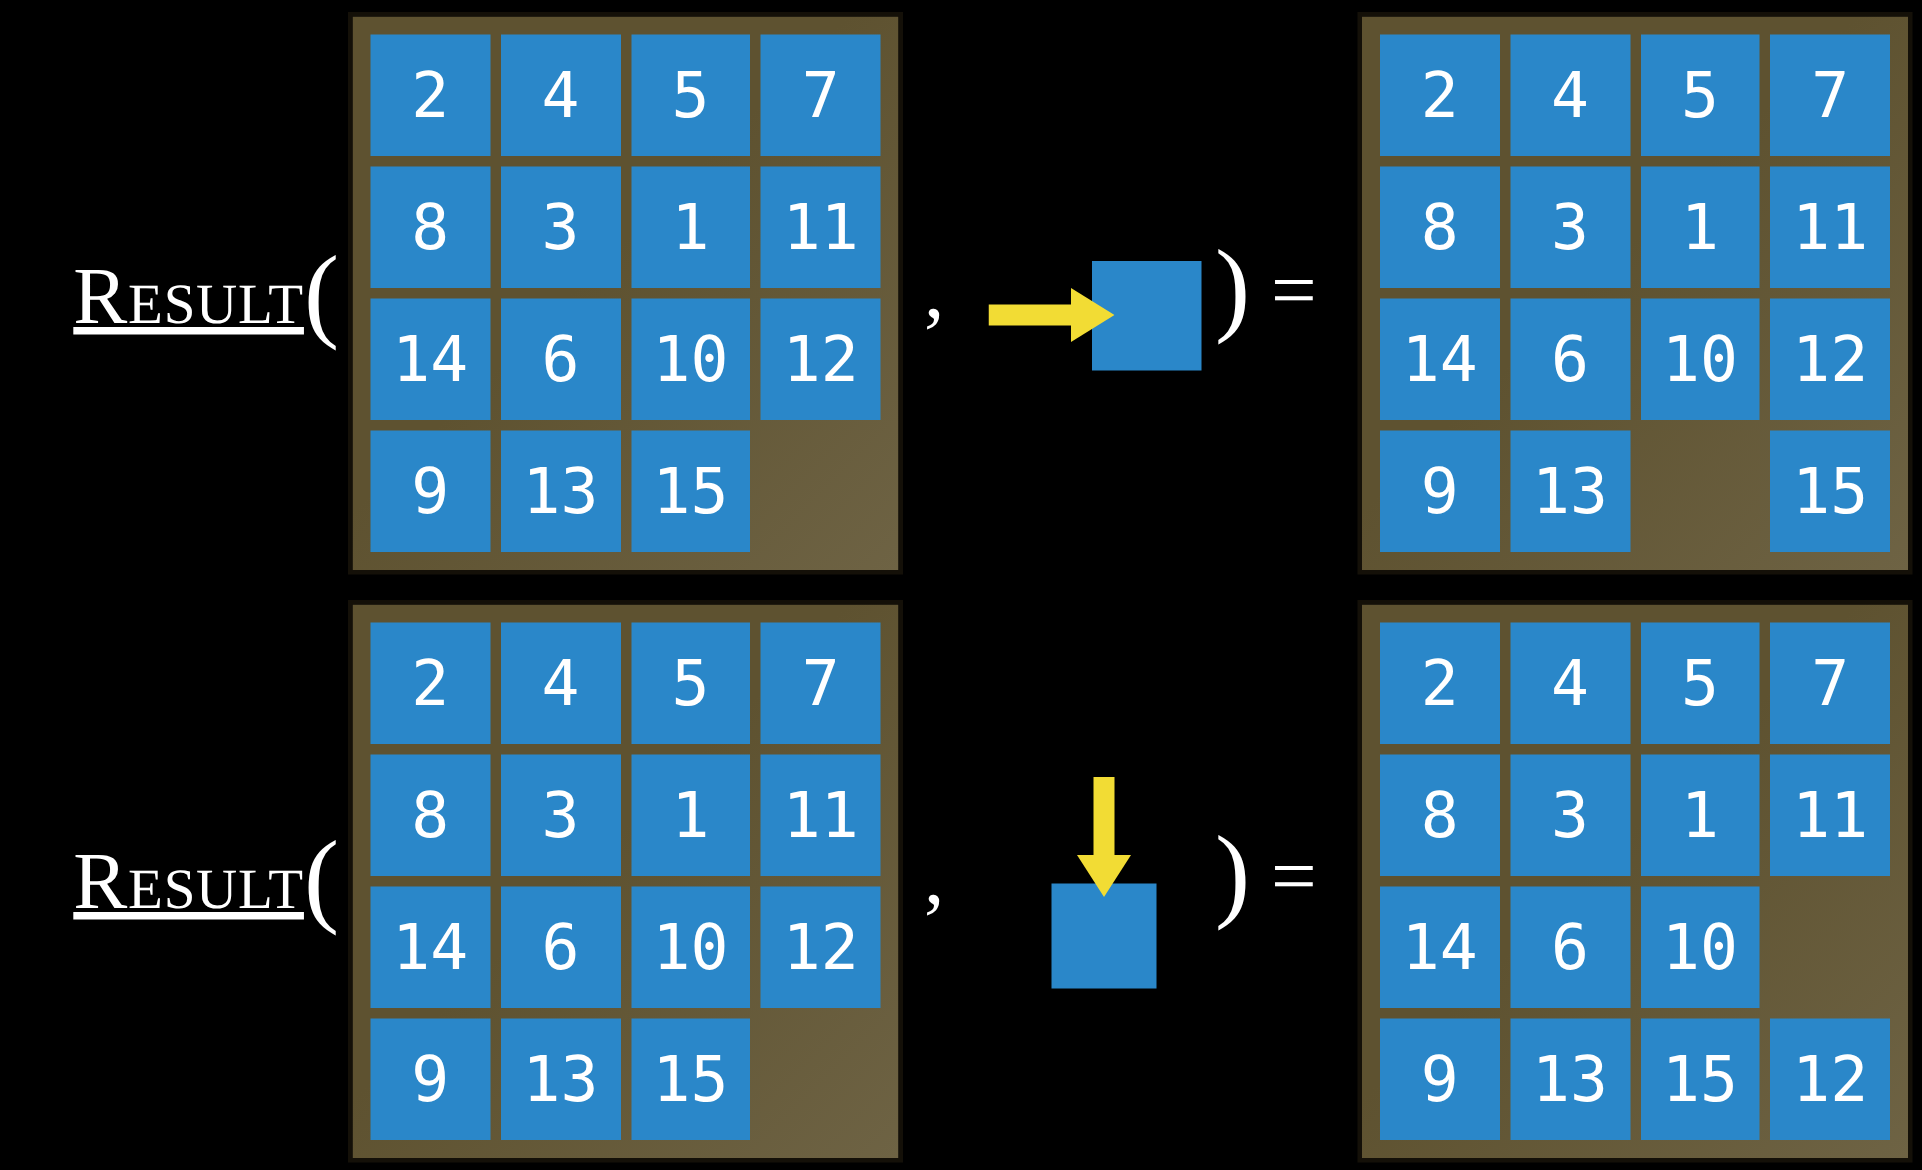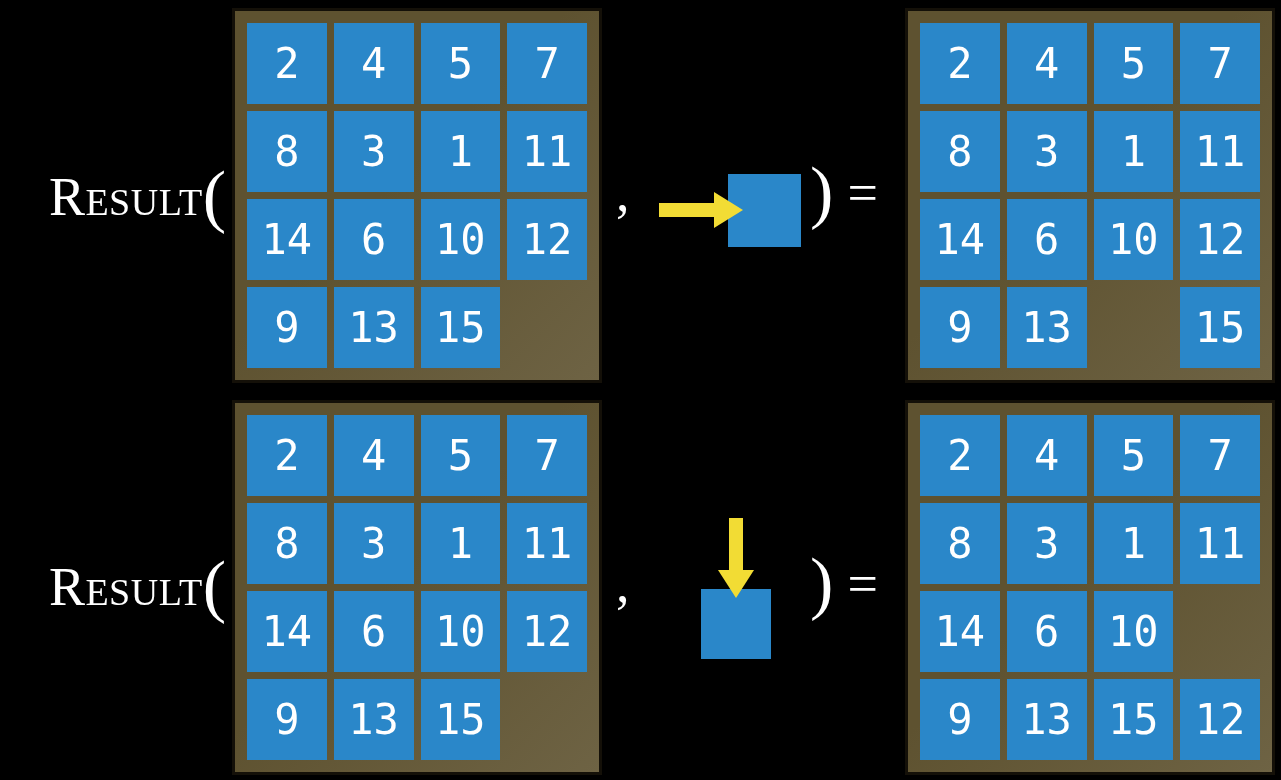--- a/index.html
+++ b/index.html
@@ -28,20 +28,21 @@
     left: 0;
     width: 226px;
     text-align: right;
     font-size: 54px;
     line-height: 1;
     white-space: nowrap;
   }
   .fn-label .sc {
     font-variant: small-caps;
     letter-spacing: 0.5px;
+    text-decoration: underline;
   }
   .paren {
     font-size: 1.3em;
     line-height: 0;
     vertical-align: -0.05em;
   }
   .label-1 { top: 170px; }
   .label-2 { top: 560px; }
   
   .comma {

